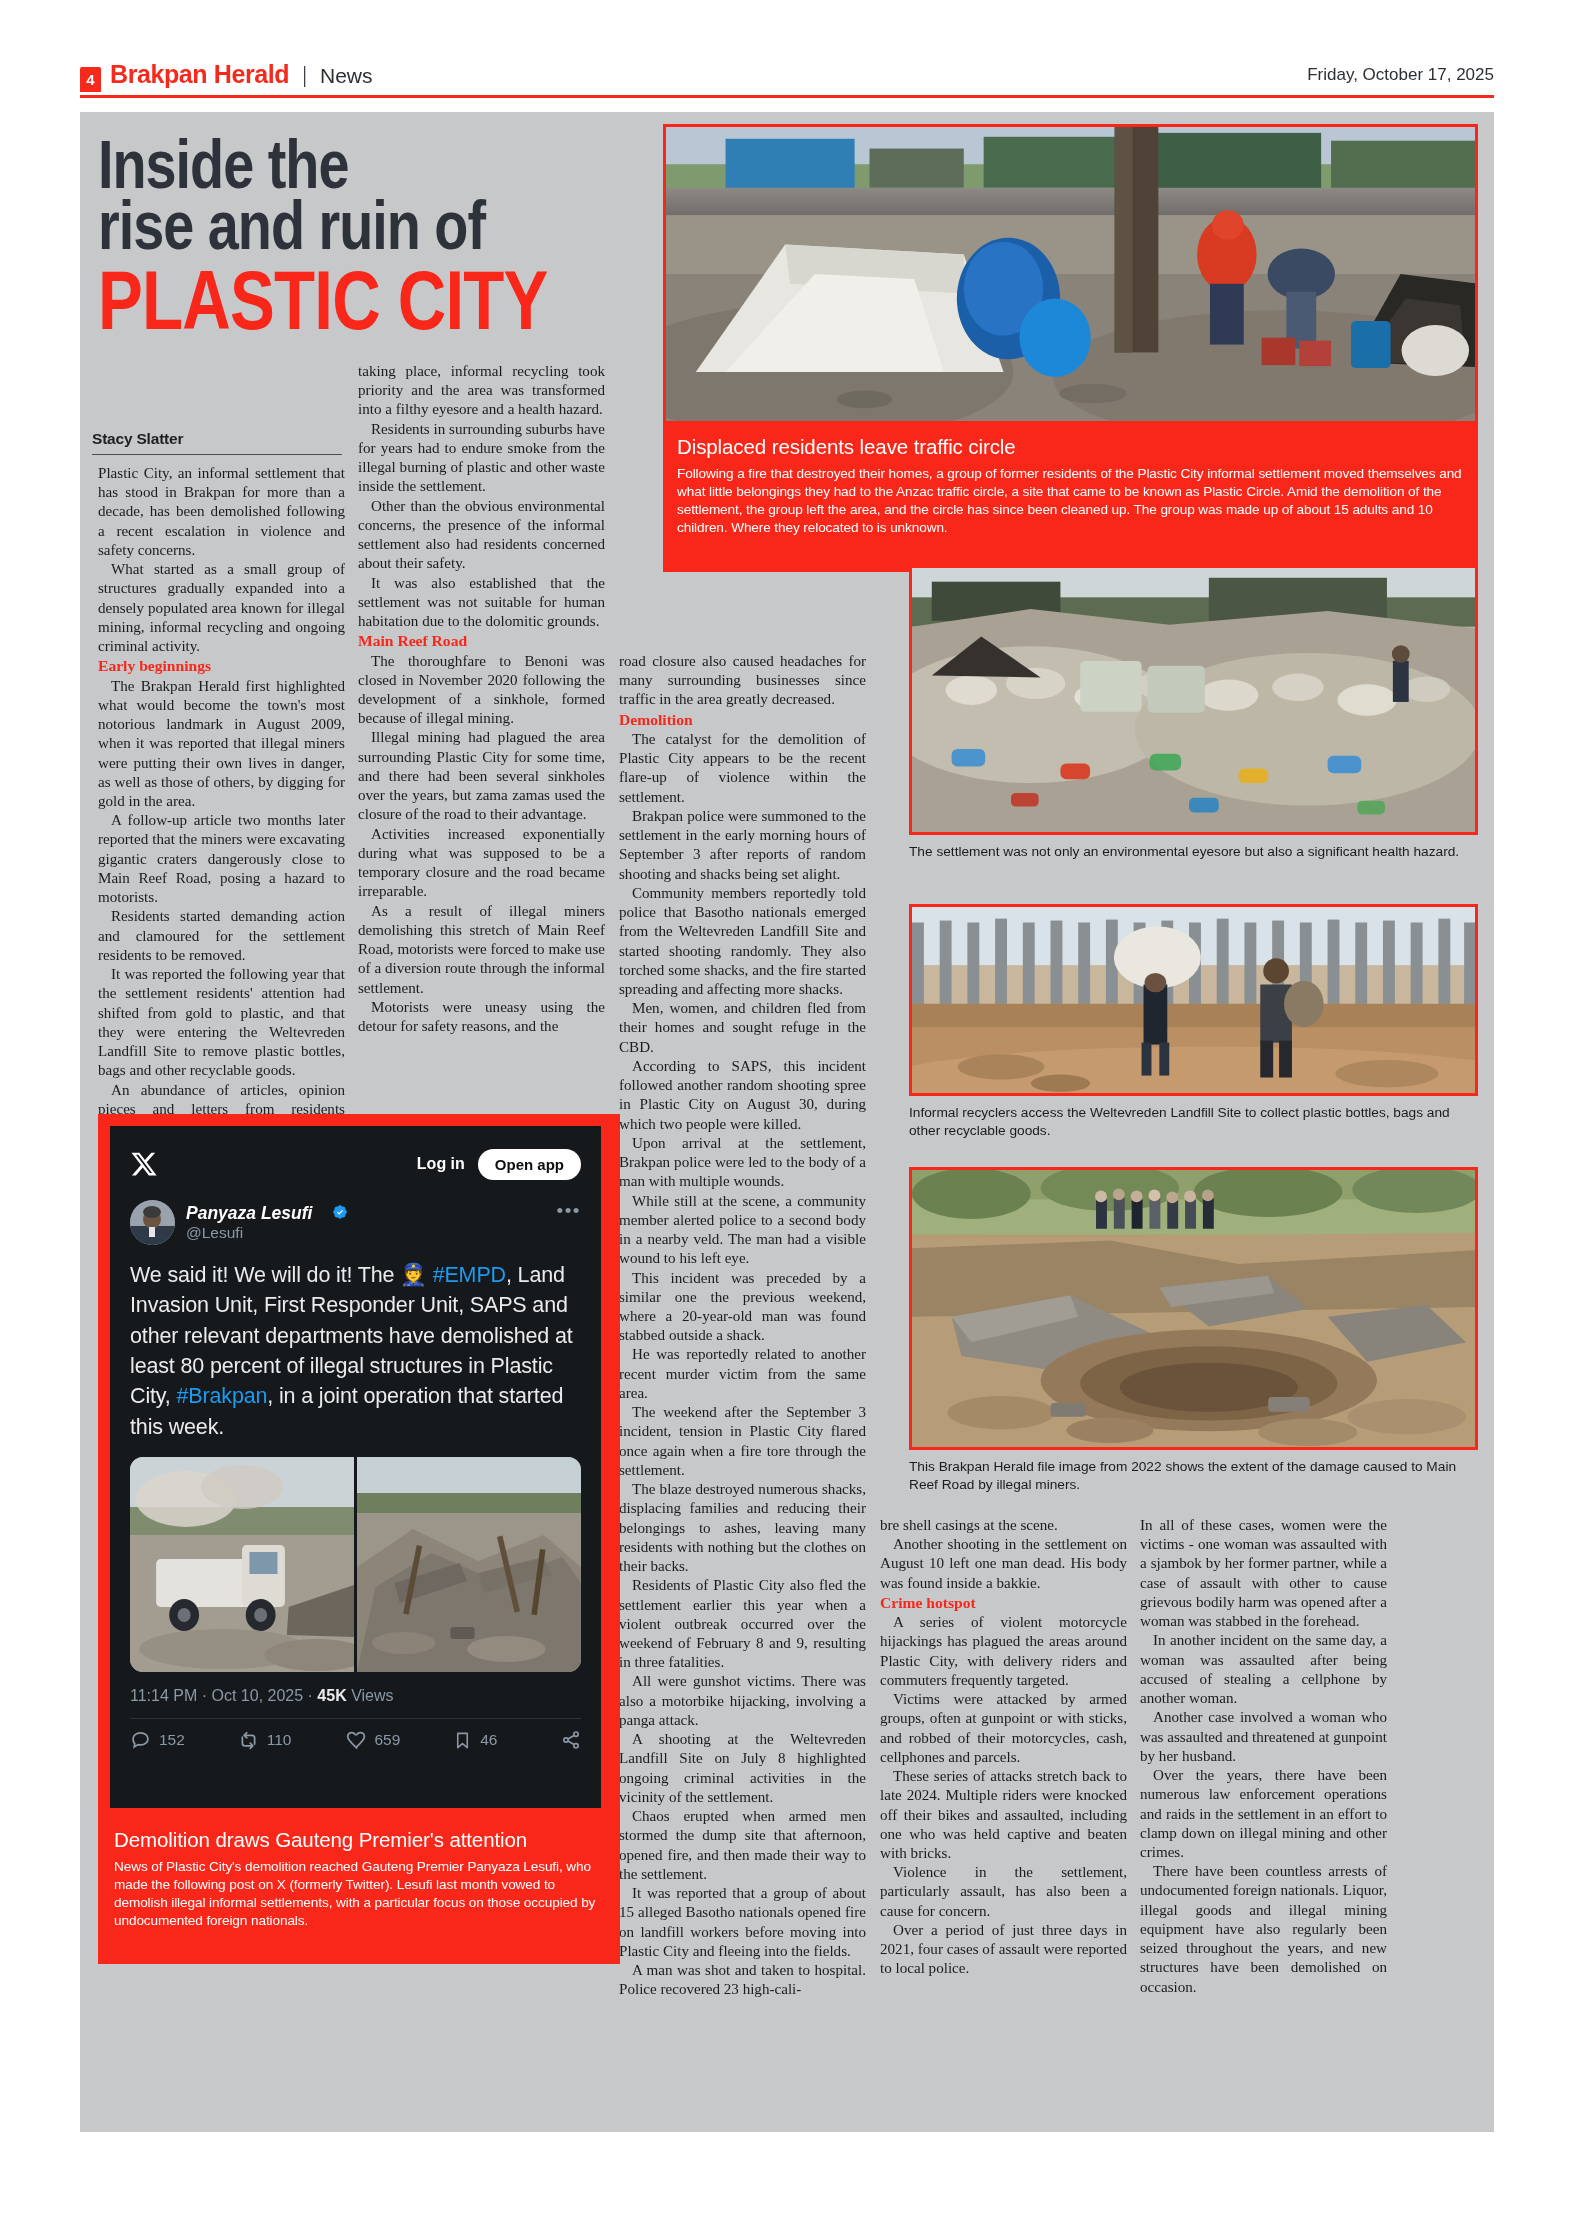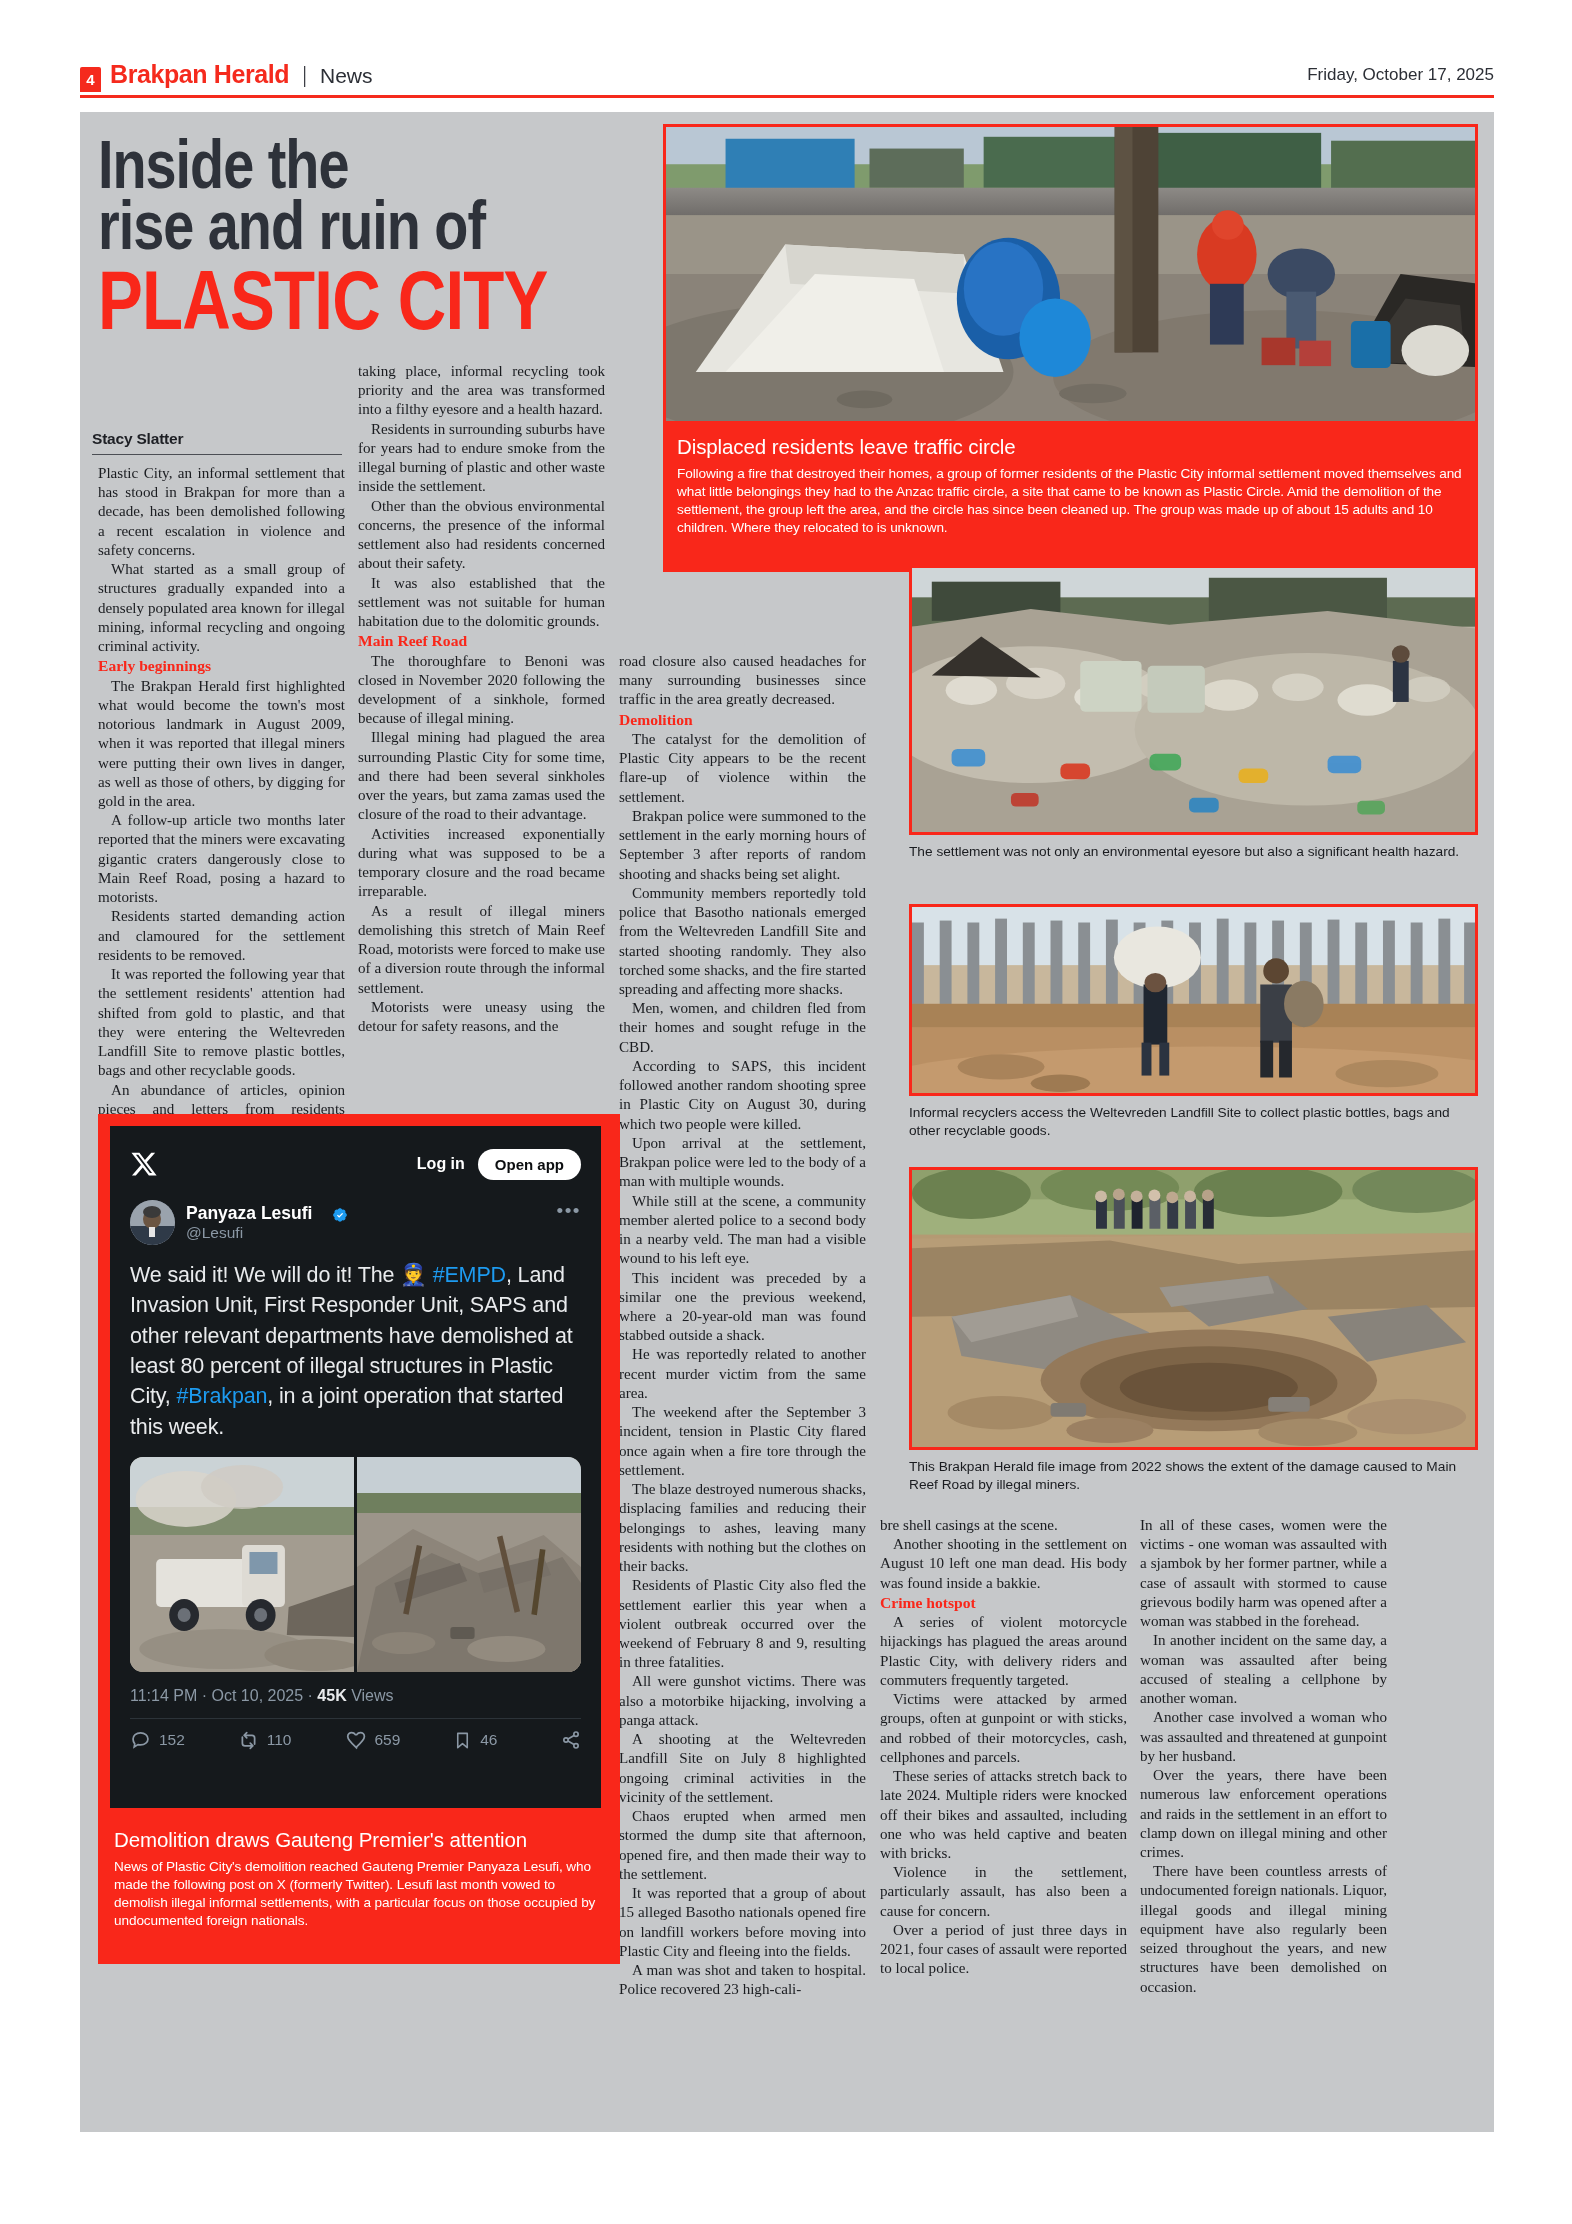--- a/index.html
+++ b/index.html
@@ -209,21 +209,21 @@
     display: flex; align-items: center; gap: 11px; margin-top: 14px;
   }
   .x-avatar {
     width: 45px; height: 45px; border-radius: 50%;
     background: #5a6472; overflow: hidden; flex: 0 0 45px;
     position: relative;
   }
   .x-username-block { flex: 1; line-height: 1.12; }
   .x-displayname {
     font-size: 17.5px; font-weight: bold; color: #ffffff;
-    display: flex; align-items: flex-end; gap: 20px;
+    display: flex; align-items: flex-start; gap: 20px; font-style: italic;
   }
   .x-verified {
     width: 16px; height: 16px; display: inline-block;
   }
   .x-handle { font-size: 15.5px; color: #8b98a5; margin-top: 1px; }
   .x-more { color: #8b98a5; font-size: 19px; letter-spacing: 1.5px; align-self: flex-start; }
   .x-tweet-text {
     margin-top: 15px;
     font-size: 21.5px;
     line-height: 1.41;
@@ -333,21 +333,21 @@
       <p class="first">bre shell casings at the scene.</p>
       <p>Another shooting in the settlement on August 10 left one man dead. His body was found inside a bakkie.</p>
       <p class="subhead">Crime hotspot</p>
       <p>A series of violent motorcycle hijackings has plagued the areas around Plastic City, with delivery riders and commuters frequently targeted.</p>
       <p>Victims were attacked by armed groups, often at gunpoint or with sticks, and robbed of their motorcycles, cash, cellphones and parcels.</p>
       <p>These series of attacks stretch back to late 2024. Multiple riders were knocked off their bikes and assaulted, including one who was held captive and beaten with bricks.</p>
       <p>Violence in the settlement, particularly assault, has also been a cause for concern.</p>
       <p>Over a period of just three days in 2021, four cases of assault were reported to local police.</p>
     </div>
   <div class="col" id="col5">
-      <p class="first">In all of these cases, women were the victims - one woman was assaulted with a sjambok by her former partner, while a case of assault with stormed to cause grievous bodily harm was opened after a woman was stabbed in the forehead.</p>
+      <p class="first">In all of these cases, women were the victims - one woman was assaulted with a sjambok by her former partner, while a case of assault with other to cause grievous bodily harm was opened after a woman was stabbed in the forehead.</p>
       <p>In another incident on the same day, a woman was assaulted after being accused of stealing a cellphone by another woman.</p>
       <p>Another case involved a woman who was assaulted and threatened at gunpoint by her husband.</p>
       <p>Over the years, there have been numerous law enforcement operations and raids in the settlement in an effort to clamp down on illegal mining and other crimes.</p>
       <p>There have been countless arrests of undocumented foreign nationals. Liquor, illegal goods and illegal mining equipment have also regularly been seized throughout the years, and new structures have been demolished on occasion.</p>
     </div>
 
   <div class="photo-frame" id="hero-photo">
     <svg class="photo-img" viewBox="0 0 815 300" preserveAspectRatio="none">
       <defs>
         <linearGradient id="skyG" x1="0" y1="0" x2="0" y2="1">

